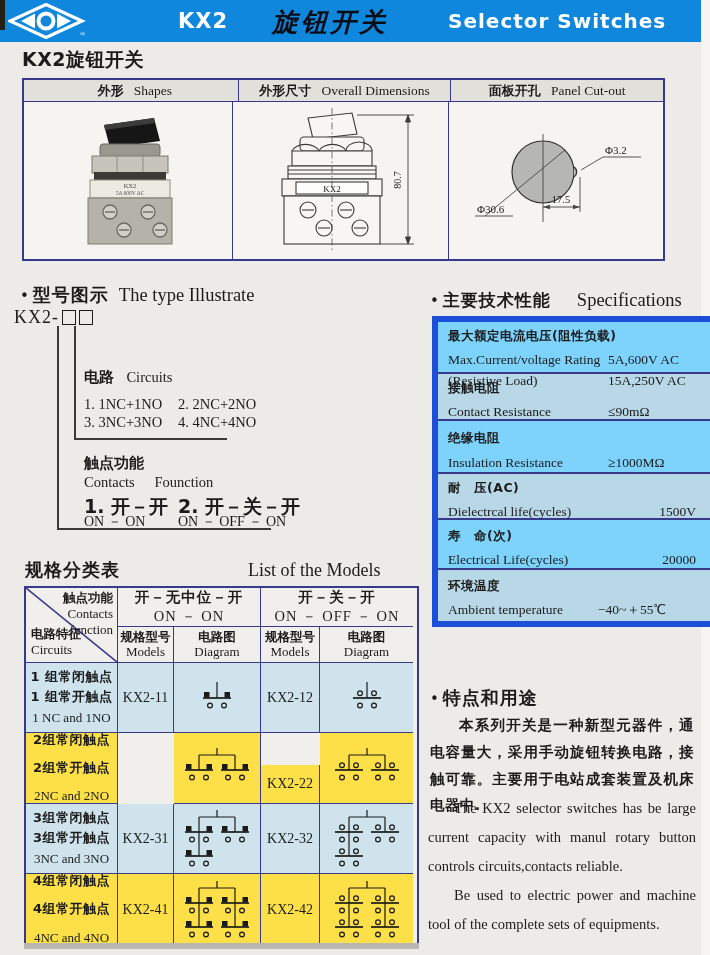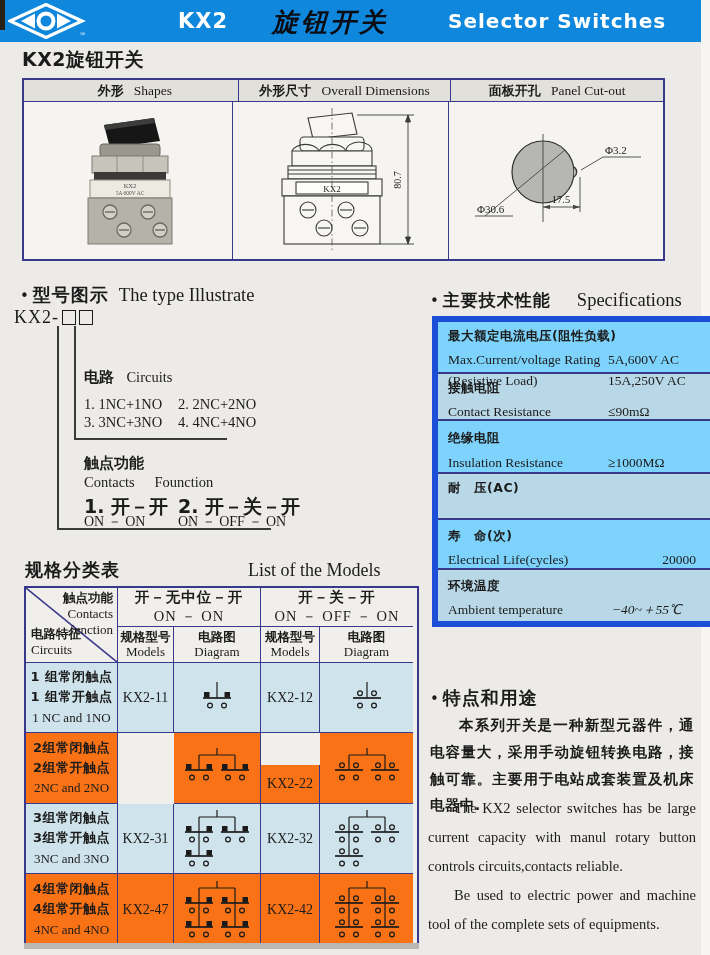--- a/index.html
+++ b/index.html
@@ -55,21 +55,21 @@
   
   .spec-table{position:absolute;left:432px;top:316px;width:288px;border:6px solid #1d4ed8;
               box-sizing:border-box;background:#7dd3fc;}
   .spec-row{box-sizing:border-box;padding:6px 10px 0 10px;border-bottom:2px solid #39398c;}
   .spec-row:last-child{border-bottom:none;}
   .spec-row.blue{background:#b9d8e7;}
   .spec-cn{font-weight:700;font-size:12.5px;letter-spacing:0.5px;margin-bottom:5px;}
   .spec-line{position:relative;font-family:"Liberation Serif",serif;font-size:13.5px;line-height:1.55;}
   .spec-val{position:absolute;left:160px;top:0;white-space:nowrap;}
   .spec-val.right{left:auto;right:8px;}
-  .spec-val.mid{left:164px;font-style:italic;}
+  .spec-val.mid{left:150px;}
 
   
   .mt{position:absolute;left:24px;top:586px;width:391px;border:2px solid #39398c;box-sizing:content-box;
       display:grid;grid-template-columns:92px 56px 87px 59px 93px;
       grid-template-rows:39px 36px 70px 71px 70px 71px;background:#f1efeb;}
   .mt > div{box-sizing:border-box;border-right:1.5px solid #39398c;border-bottom:1.5px solid #39398c;
             display:flex;flex-direction:column;align-items:center;justify-content:center;overflow:hidden;}
   .mt > .last-col{border-right:none;} .mt > .last-row{border-bottom:none;}
   .corner{grid-column:1;grid-row:1 / span 2;position:relative;}
   .corner .diagsvg{position:absolute;left:0;top:0;width:100%;height:100%;}
@@ -77,21 +77,21 @@
   .corner .bl{position:absolute;left:5px;bottom:3px;text-align:left;line-height:1.3;}
   .corner .cn{font-weight:700;font-size:12.5px;}
   .corner .en{font-family:"Liberation Serif",serif;font-size:13px;}
   .grp-head{grid-row:1;}
   .grp-head .cn{font-weight:700;font-size:14.5px;letter-spacing:1px;}
   .grp-head .en{font-family:"Liberation Serif",serif;font-size:14.5px;letter-spacing:1px;}
   .sub-head{grid-row:2;line-height:1.2;}
   .sub-head .cn{font-weight:700;font-size:12.5px;}
   .sub-head .en{font-family:"Liberation Serif",serif;font-size:13px;}
   .row-blue{background:#cfe3ec;}
-  .row-white{background:#f97316;}
+  .row-white{background:#fde047;gap:8px;}
   .lbl-cell{line-height:1.55;text-align:center;}
   .lbl-cell .cn{font-weight:700;font-size:13px;letter-spacing:0.5px;}
   .lbl-cell .en{font-family:"Liberation Serif",serif;font-size:13px;}
   .model-cell{font-family:"Liberation Serif",serif;font-size:14px;}
   .mt-shadow{position:absolute;left:24px;top:943px;width:395px;height:6px;background:#b9b7b2;}
 
   
   .feat-cn{position:absolute;left:430px;top:712px;width:264px;font-size:14.5px;line-height:1.85;
            text-indent:2em;text-align:justify;letter-spacing:0.4px;font-weight:600;}
   .feat-en{position:absolute;left:428px;top:794px;width:268px;font-family:"Liberation Serif",serif;
@@ -283,20 +283,22 @@
       <div class="spec-line" style="margin-top:4px;"><span>Contact Resistance</span>
         <span class="spec-val">≤90mΩ</span></div>
     </div>
     <div class="spec-row" style="height:53px;">
       <div class="spec-cn" style="margin-top:3px;">绝缘电阻</div>
       <div class="spec-line" style="margin-top:6px;"><span>Insulation Resistance</span>
         <span class="spec-val">≥1000MΩ</span></div>
     </div>
     <div class="spec-row blue" style="height:46px;">
       <div class="spec-cn">耐　压(AC)</div>
+      <div class="spec-line"><span>Dielectrcal life(cycles)</span>
+        <span class="spec-val right">1500V</span></div>
     </div>
     <div class="spec-row" style="height:50px;">
       <div class="spec-cn" style="margin-top:2px;">寿　命(次)</div>
       <div class="spec-line" style="margin-top:4px;"><span>Electrical Life(cycles)</span>
         <span class="spec-val right">20000</span></div>
     </div>
     <div class="spec-row blue" style="height:51px;">
       <div class="spec-cn" style="margin-top:2px;">环境温度</div>
       <div class="spec-line" style="margin-top:5px;"><span>Ambient temperature</span>
         <span class="spec-val mid">−40~＋55℃</span></div>
@@ -471,21 +473,21 @@
           <circle cx="15" cy="55.5" r="2.4" fill="none" stroke="#1a1a1a" stroke-width="1.2"></circle>
           <circle cx="29" cy="55.5" r="2.4" fill="none" stroke="#1a1a1a" stroke-width="1.2"></circle>
         </svg>
       </div>
 
     <div class="lbl-cell row-white last-row" style="grid-row:6;grid-column:1;">
       <div class="cn">4组常闭触点</div>
       <div class="cn">4组常开触点</div>
       <div class="en">4NC and 4NO</div>
     </div>
-    <div class="model-cell row-white last-row" style="grid-row:6;grid-column:2;">KX2-47</div>
+    <div class="model-cell row-white last-row" style="grid-row:6;grid-column:2;">KX2-41</div>
     <div class="row-white last-row" style="grid-row:6;grid-column:3;">
         <svg width="80" height="62" viewBox="0 0 80 62" xmlns="http://www.w3.org/2000/svg">
           <line x1="40" y1="2" x2="40" y2="9" stroke="#1a1a1a" stroke-width="1.2"></line>
           <line x1="22" y1="9" x2="58" y2="9" stroke="#1a1a1a" stroke-width="1.2"></line>
           <line x1="22" y1="9" x2="22" y2="24" stroke="#1a1a1a" stroke-width="1.2"></line>
           <line x1="58" y1="9" x2="58" y2="24" stroke="#1a1a1a" stroke-width="1.2"></line>
           <line x1="8" y1="24" x2="36" y2="24" stroke="#1a1a1a" stroke-width="1.7"></line>
           <rect x="9" y="18" width="5.5" height="5.5" fill="#1a1a1a"></rect>
           <rect x="29.5" y="18" width="5.5" height="5.5" fill="#1a1a1a"></rect>
           <circle cx="15" cy="31.5" r="2.4" fill="none" stroke="#1a1a1a" stroke-width="1.2"></circle>

